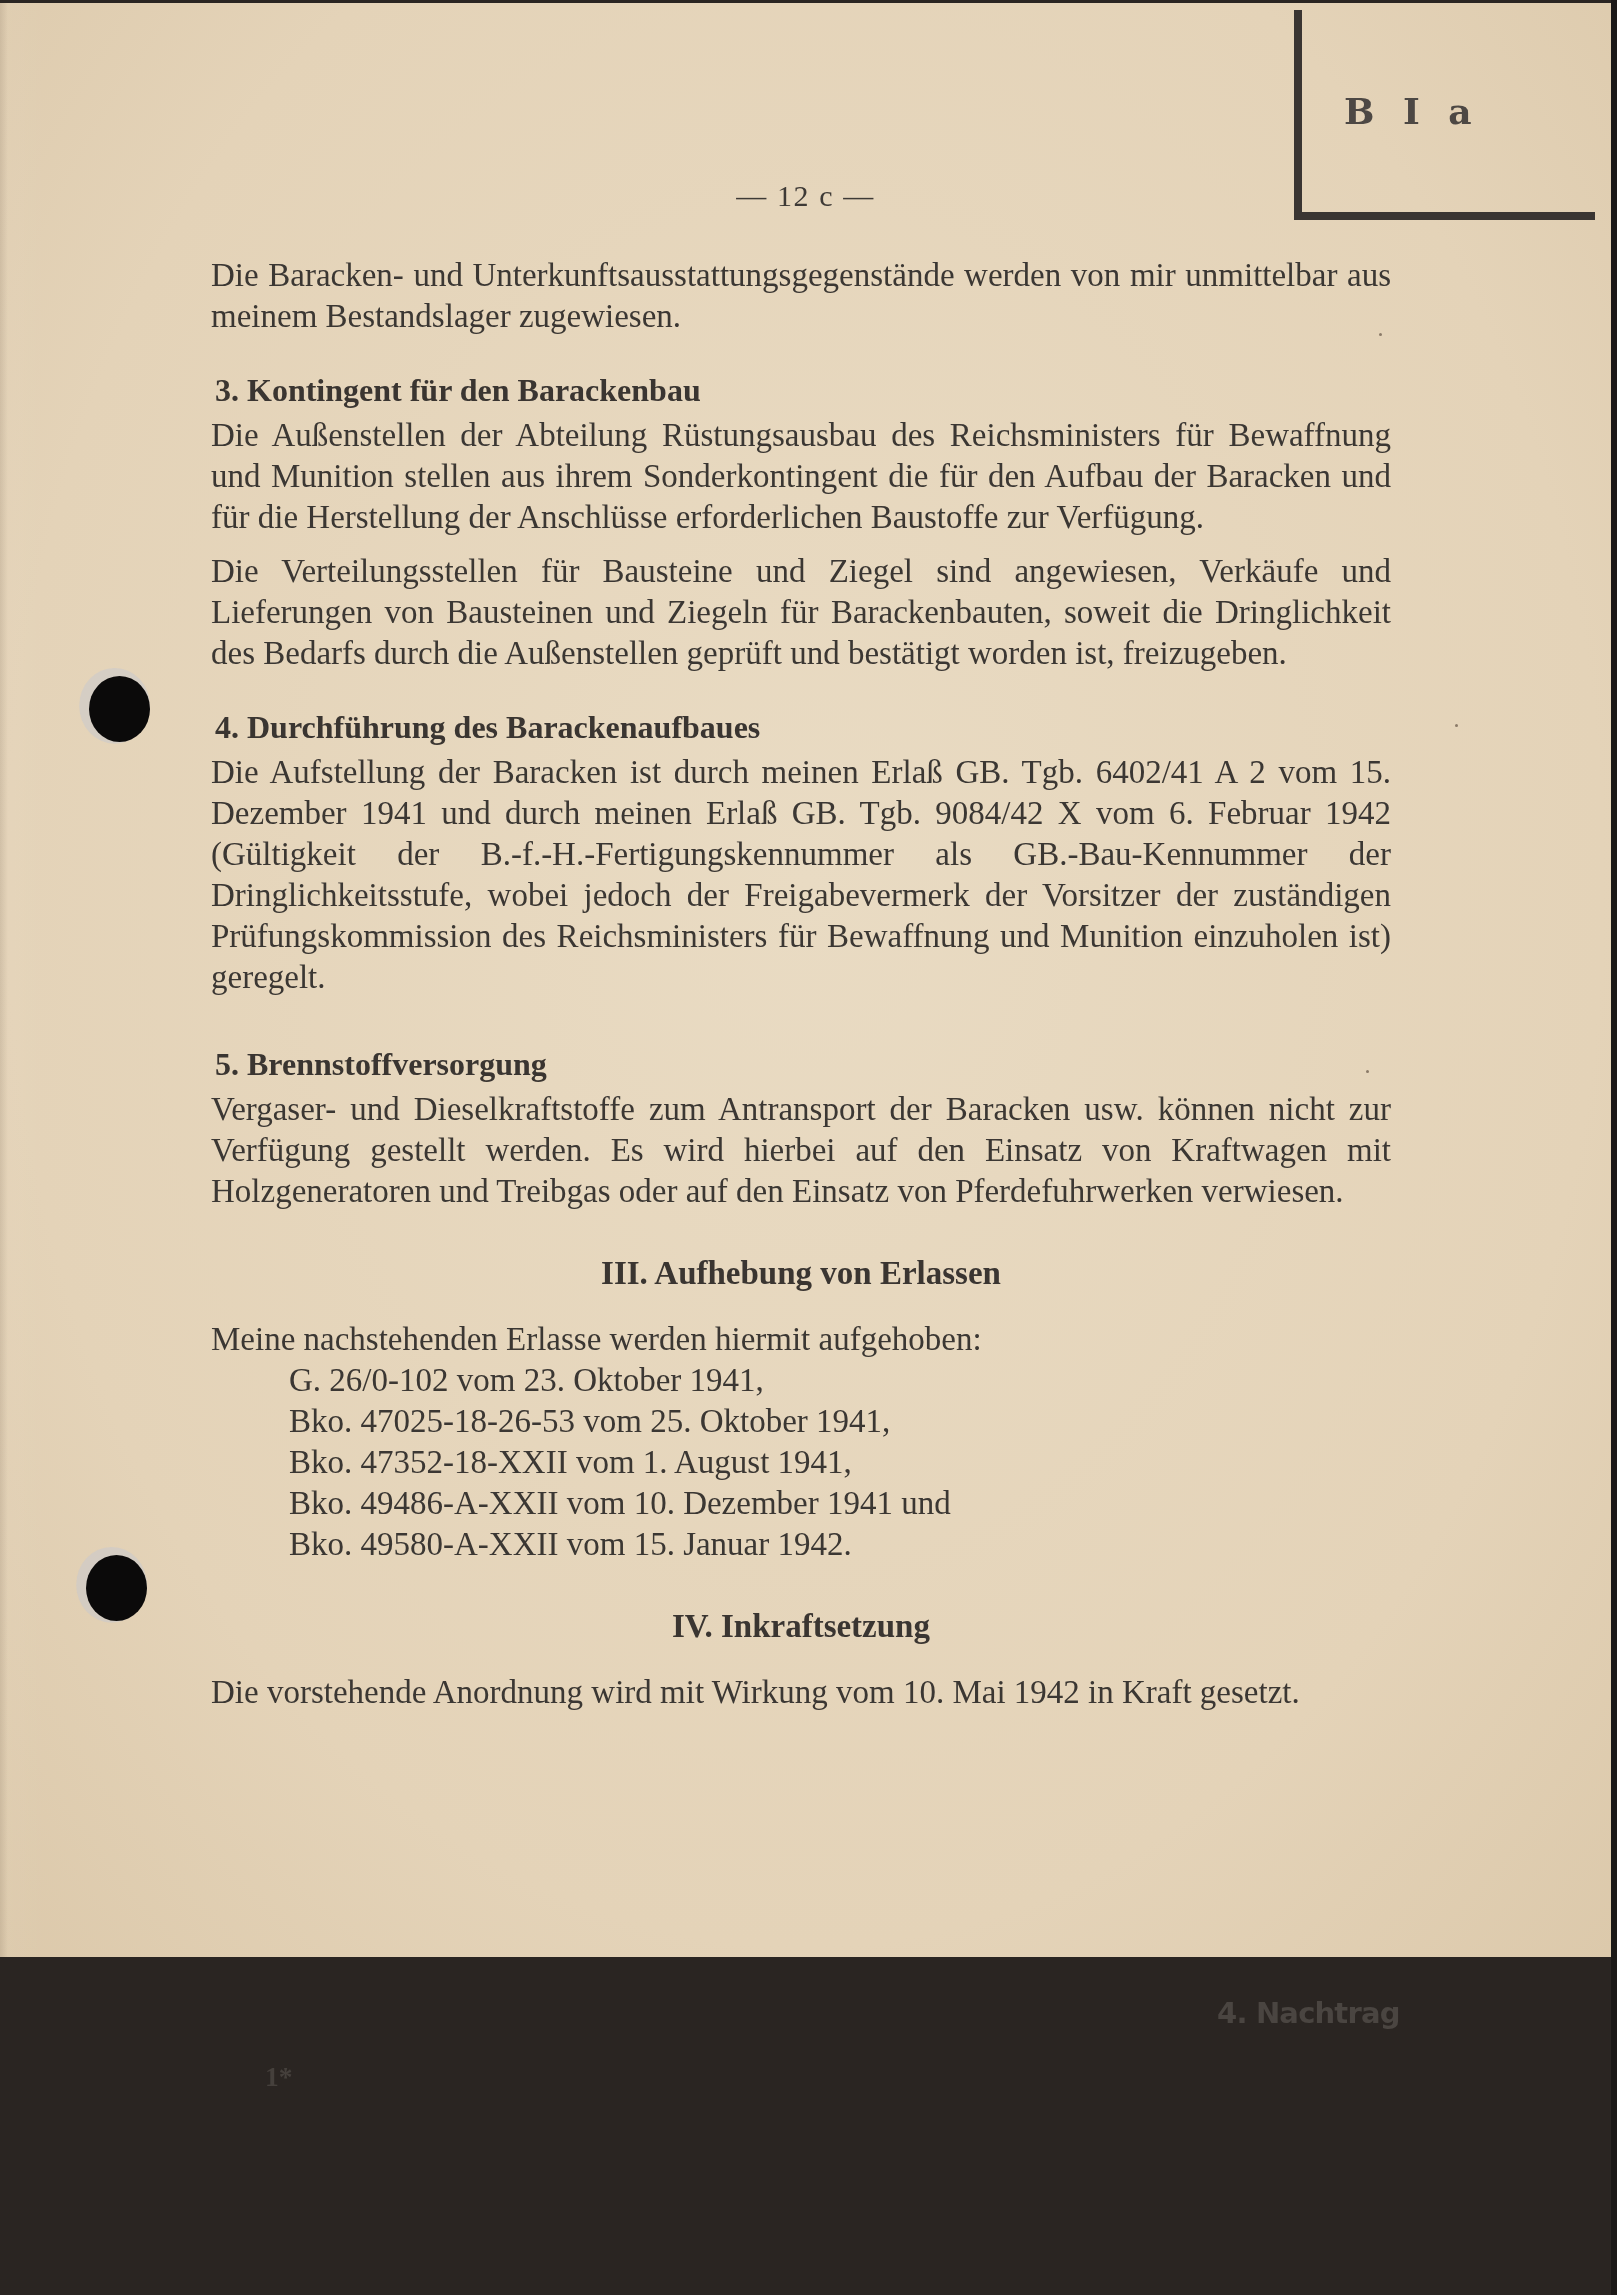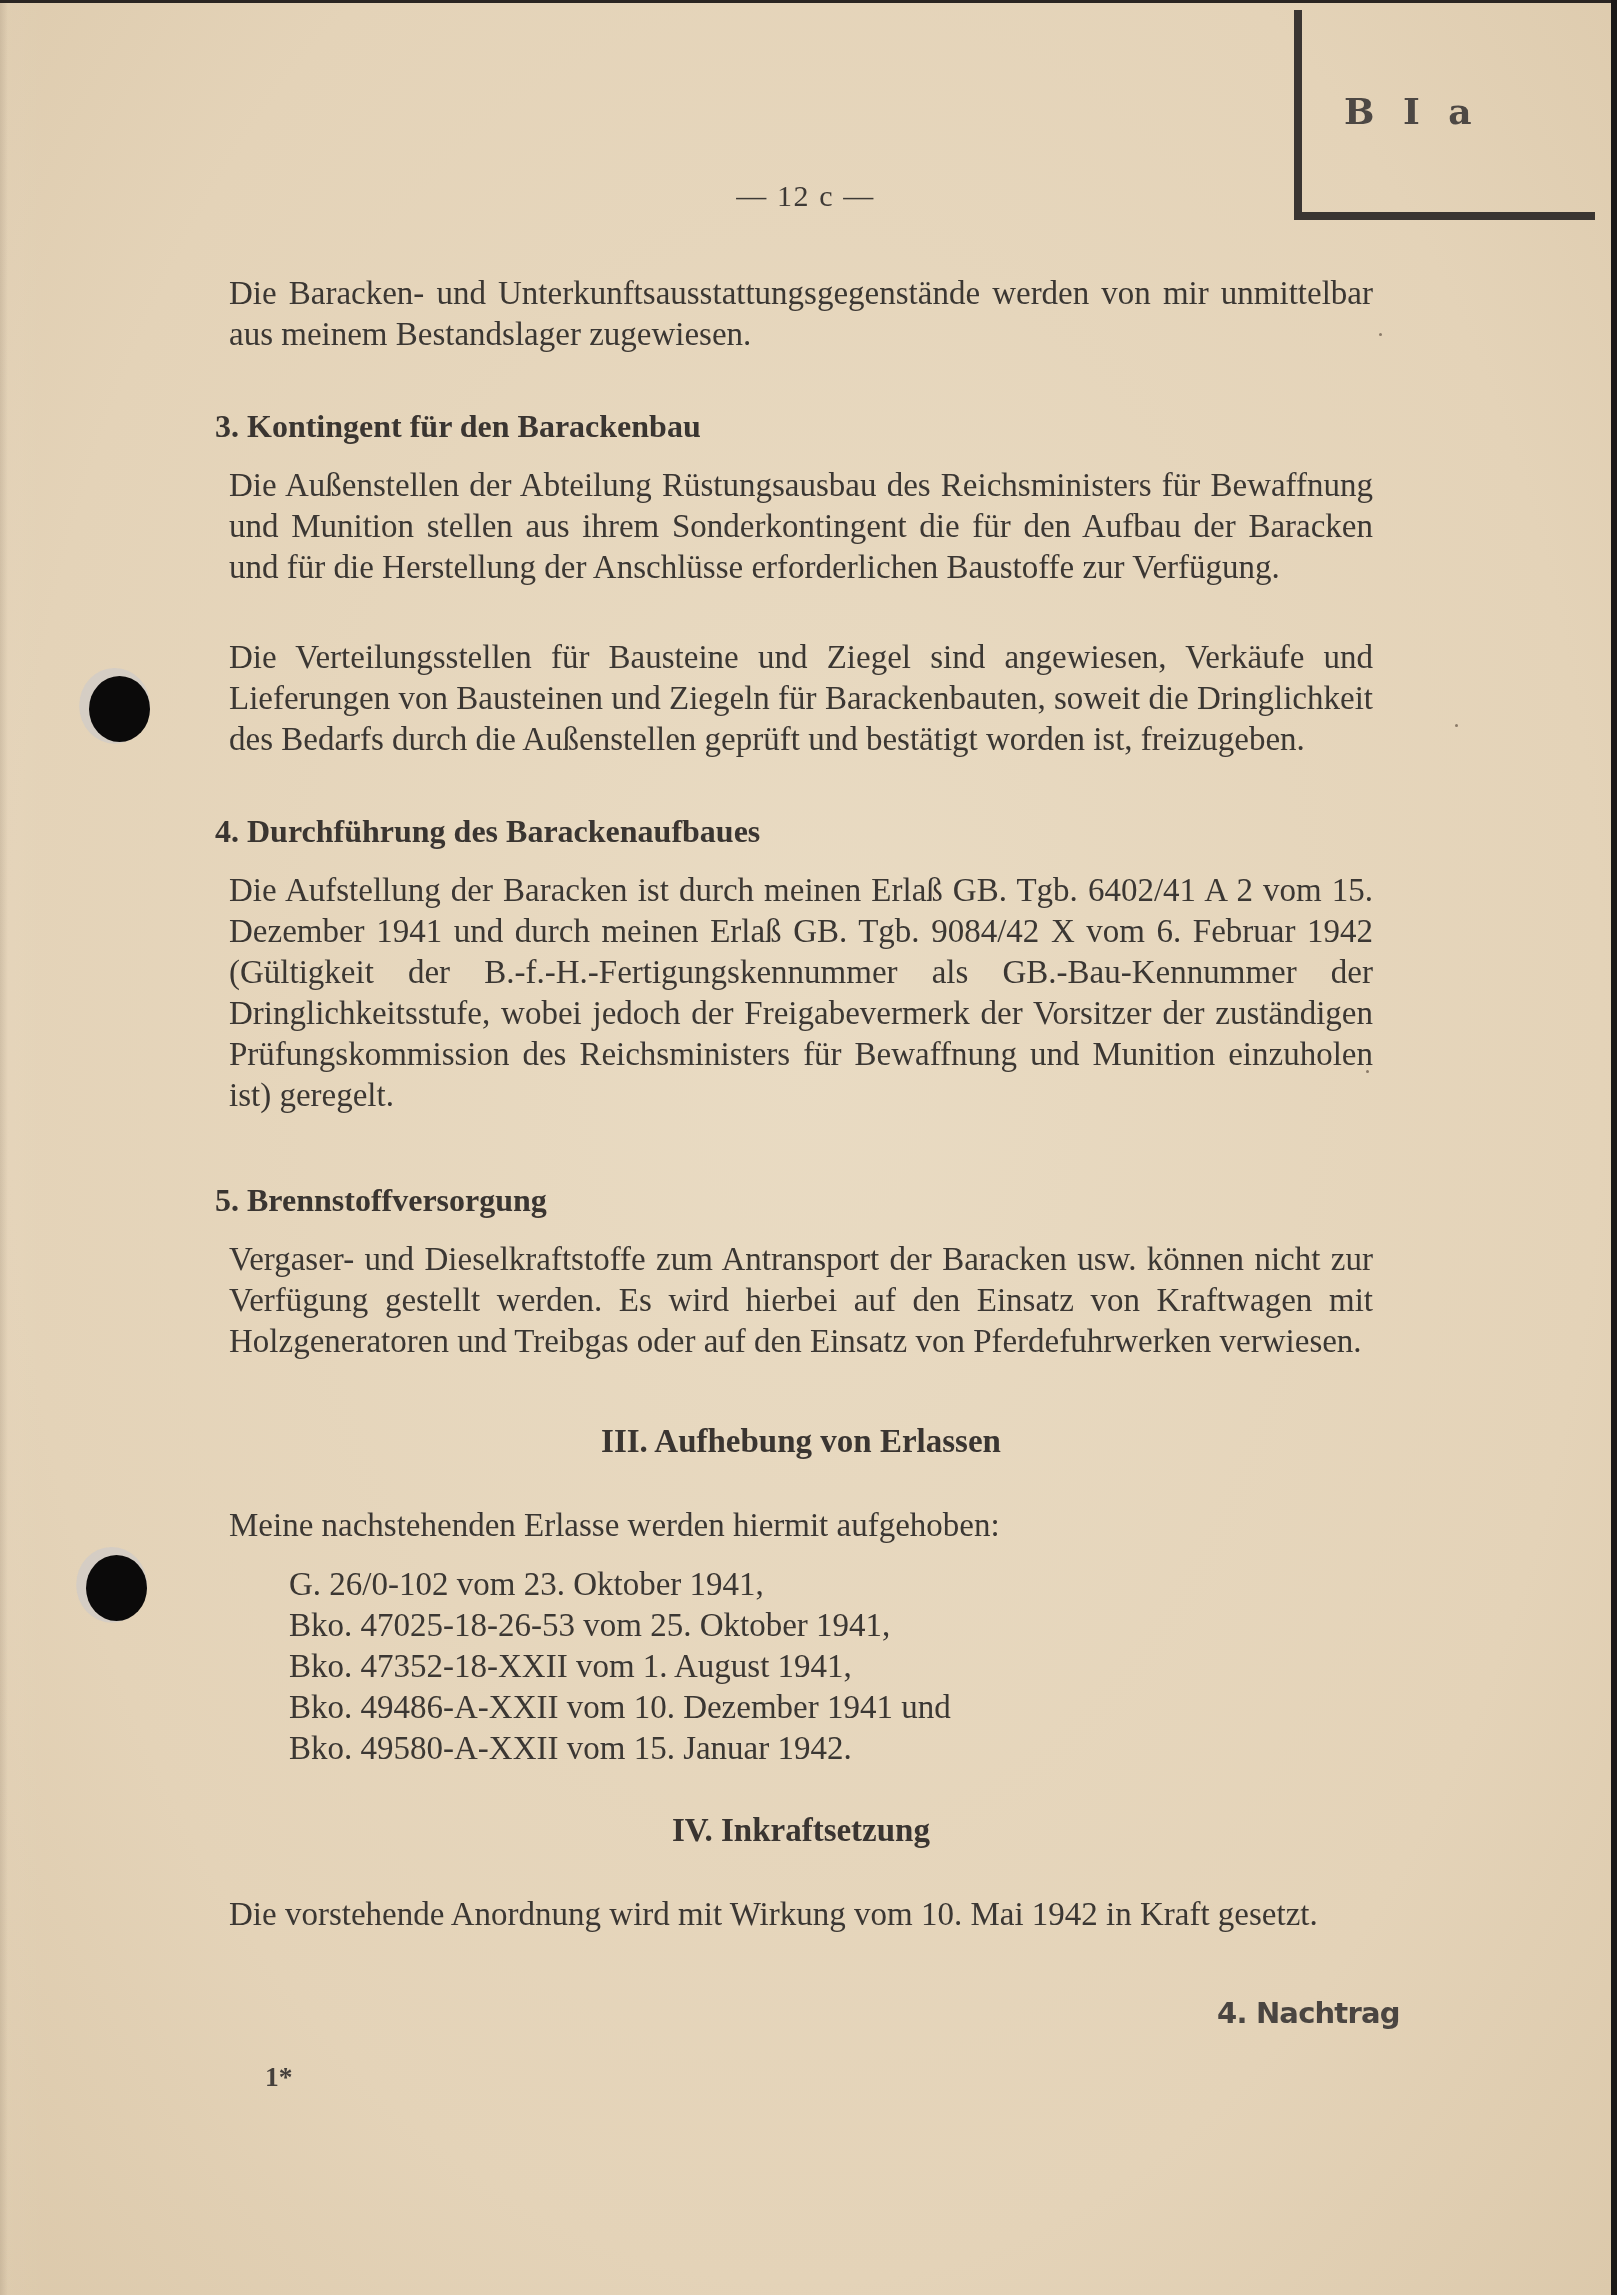--- a/index.html
+++ b/index.html
@@ -2,21 +2,21 @@
 <html style="font-size:13px"><head>
 <meta charset="utf-8">
 <style>
   html, body { margin: 0; padding: 0; }
   body {
     width: 1617px; height: 2295px; position: relative; overflow: hidden;
     background: #2a2522;
     font-family: "Liberation Serif", "DejaVu Serif", serif;
   }
   .page {
-    position: absolute; left: 0; top: 3.2px; width: 1611px; height: 2292px;
+    position: absolute; left: 0; top: 3.2px; width: 1611px; height: 1954px;
     background: #e6d6bd;
     background-image:
       linear-gradient(90deg, rgba(255,255,255,0.04) 0, rgba(255,255,255,0) 49px),
       radial-gradient(ellipse at 50% 45%, #e9dbc3 0%, #e4d3b8 70%, #dcc9ab 100%);
   }
   .page-shadow-left {
     position: absolute; left: 0; top: 0; width: 8px; height: 100%;
     background: linear-gradient(90deg, rgba(120,100,80,0.18), rgba(0,0,0,0));
   }
   .tab-box {
@@ -29,21 +29,21 @@
     color: #4d4844; letter-spacing: 8px;
   }
   .page-number {
     position: absolute; left: 0; width: 1611px; top: 176px; text-align: center;
     font-size: 30px; color: #3e3a36; letter-spacing: 1.6px;
   }
   .content {
     position: absolute; left: 211px; top: 252px; width: 1180px;
     color: #3b3733; font-size: 33px; line-height: 41px;
   }
-  .content p { margin: 18px; text-align: justify; text-align-last: left; }
+  .content p { margin: 0; text-align: justify; text-align-last: left; }
   .gap-s { height: 13px; }
   .gap-m { height: 29px; }
   .section-title { font-weight: bold; color: #3a3531; font-size: 32px; margin: 4px; }
   .centered-title { text-align: center; font-weight: bold; font-size: 33px; margin: 12px; color: #3a3531; }
   .decree-list { margin: 0; padding: 0 0 0 78px; list-style: none; }
   .decree-list li { margin: 0; }
   .footer-left {
     position: absolute; left: 265px; top: 2058px; font-size: 27.5px; font-weight: bold; color: #45403c;
   }
   .footer-right {

